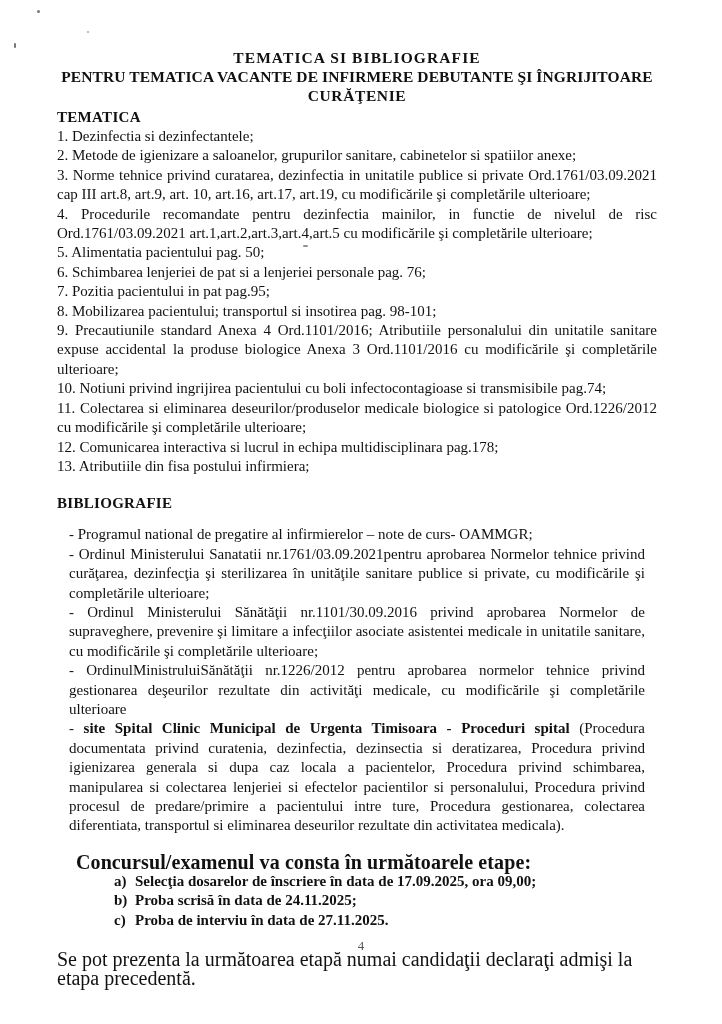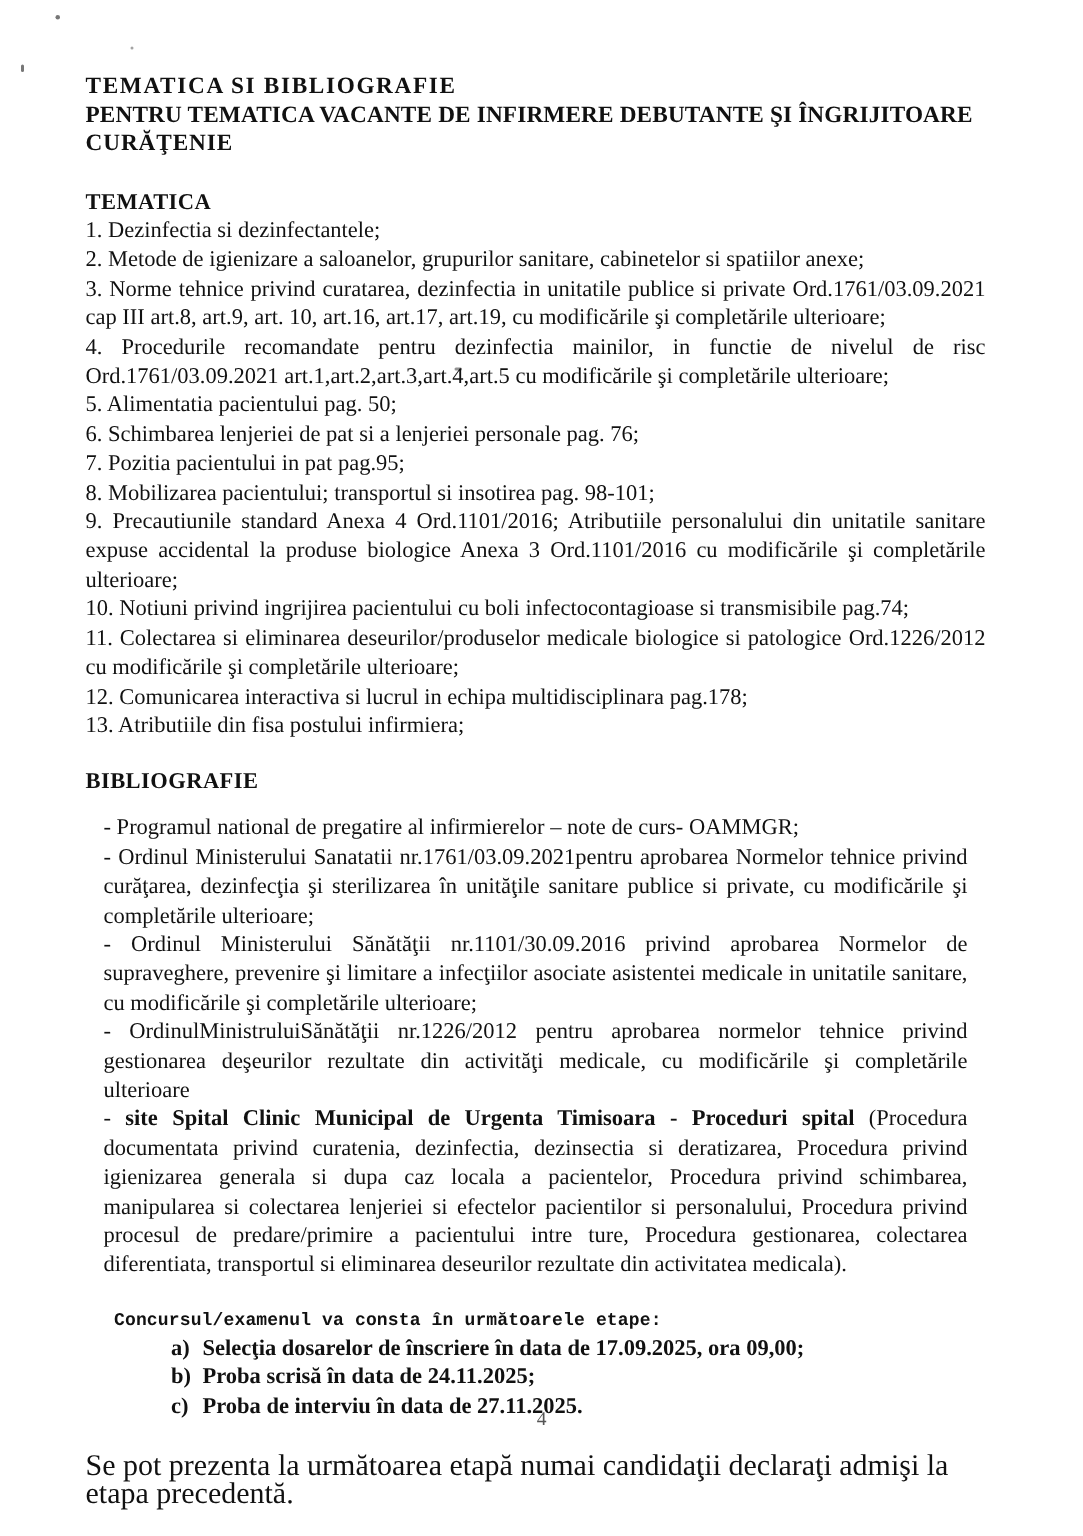--- a/index.html
+++ b/index.html
@@ -37,35 +37,35 @@
     border-radius: 50%;
     opacity: .75;
   }
   .speck-a { left: 37px;  top: 10px;  width: 3px; height: 3px; }
   .speck-b { left: 87px;  top: 31px;  width: 2px; height: 2px; opacity:.5; }
   .speck-c { left: 14px;  top: 43px;  width: 2px; height: 5px; border-radius:1px; }
   .speck-d { left: 303px; top: 245px; width: 5px; height: 2px; border-radius:1px; opacity:.6;}
 
   
   .hdr {
-    text-align: left;
+    text-align: center;
     font-weight: bold;
     font-size: 15.5px;
     line-height: 19px;
     letter-spacing: .2px;
   }
   .hdr-1 { letter-spacing: 1.1px; }
   .hdr-2 { letter-spacing: .1px; }
   .hdr-3 { letter-spacing: .6px; }
 
   .section-title {
     font-weight: bold;
     font-size: 15px;
     line-height: 20px;
-    margin-top: 20px;
+    margin-top: 2px;
     letter-spacing: .3px;
   }
   .section-title.biblio {
     margin-top: 17px;
   }
   .list {
     margin: 0;
     padding: 0;
     list-style: none;
   }
@@ -91,25 +91,24 @@
     margin: 0;
   }
   b.strong { font-weight: bold; }
 
   
   .stages-block {
     margin-top: 16px;
   }
   .stages-title {
     font-weight: bold;
-    font-size: 12px;
+    font-size: 20px;
     line-height: 20px;
     padding-left: 19px;
     letter-spacing: .1px;
-    font-family: Liberation Mono, monospace;
   }
   .stages {
     margin: 0;
     padding: 0 0 0 57px;
     list-style: none;
   }
   .stages li {
     font-weight: bold;
     font-size: 15px;
     line-height: 19.6px;

